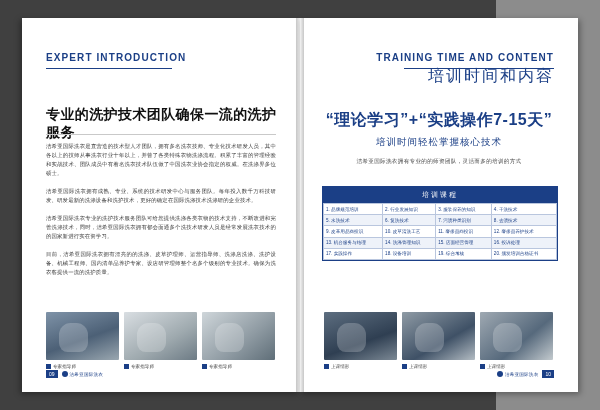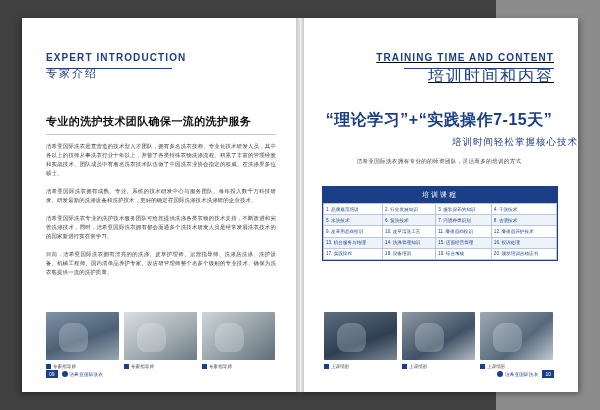--- a/index.html
+++ b/index.html
@@ -9,21 +9,21 @@
   .page.left{left:22px;width:278px;box-shadow:-2px 2px 6px rgba(0,0,0,.35);}
   .page.right{left:300px;width:278px;box-shadow:2px 2px 6px rgba(0,0,0,.35);}
   .gutter{position:absolute;left:296px;top:18px;width:8px;height:374px;
     background:linear-gradient(to right,rgba(0,0,0,.22),rgba(0,0,0,.05),rgba(0,0,0,.22));}
 
   
   .l-head{position:absolute;left:24px;top:34px;}
   .l-head .en{font-size:10px;letter-spacing:1.1px;color:#1b3f86;font-weight:bold;}
   .l-head .cn{font-size:11px;color:#1b3f86;margin-top:3px;letter-spacing:2px;}
   .l-rule{position:absolute;left:24px;top:50px;width:126px;height:1px;background:#1b3f86;}
-  .l-title{position:absolute;left:24px;top:96px;width:232px;font-size:11px;color:#111;
+  .l-title{position:absolute;left:24px;top:88px;width:232px;font-size:14px;color:#111;
     letter-spacing:.4px;font-weight:bold;}
   .l-titlerule{position:absolute;left:24px;top:116px;width:230px;height:1px;background:#c9c9c9;}
   .l-body{position:absolute;left:24px;top:124px;width:230px;}
   .l-body p{margin:0 0 9px 0;font-size:5.4px;line-height:9px;color:#3a3a3a;text-align:justify;
     letter-spacing:.15px;}
 
   
   .photos{position:absolute;left:24px;top:294px;width:230px;display:flex;gap:5px;}
   .ph{width:73px;}
   .ph .img{width:73px;height:48px;border-radius:1px;position:relative;overflow:hidden;}
@@ -41,27 +41,27 @@
   
   .foot{position:absolute;bottom:12px;height:12px;display:flex;align-items:center;gap:4px;}
   .foot.left{left:24px;}
   .foot.right{right:24px;}
   .pgnum{font-size:5px;color:#fff;background:#1b3f86;padding:1px 3px;}
   .flogo{font-size:4.6px;color:#1b3f86;letter-spacing:.2px;}
   .flogo .dot{display:inline-block;width:6px;height:6px;border-radius:50%;background:#1b3f86;
     margin-right:2px;vertical-align:-1px;}
 
   
-  .r-head{position:absolute;right:24px;top:34px;text-align:right;text-decoration:underline;}
+  .r-head{position:absolute;right:24px;top:34px;text-align:right;}
   .r-head .en{font-size:10px;letter-spacing:1.1px;color:#1b3f86;font-weight:bold;}
   .r-head .cn{font-size:16px;color:#1b3f86;margin-top:3px;letter-spacing:2px;}
   .r-rule{position:absolute;right:24px;top:50px;width:150px;height:1px;background:#1b3f86;}
   .r-title{position:absolute;left:0;right:0;top:92px;text-align:center;font-size:16px;
     font-weight:bold;color:#1b3f86;letter-spacing:.5px;}
-  .r-sub{position:absolute;left:0;right:0;top:118px;text-align:right;font-size:9.5px;
+  .r-sub{position:absolute;left:0;right:0;top:118px;text-align:center;font-size:9.5px;
     color:#1b3f86;letter-spacing:1px;}
   .r-desc{position:absolute;left:0;right:0;top:140px;text-align:center;font-size:5.6px;
     color:#444;letter-spacing:.3px;}
 
   .course{position:absolute;left:22px;top:168px;width:234px;border:1px solid #1b3f86;}
   .course .hdr{background:#1b3f86;color:#fff;font-size:7px;text-align:center;padding:3px 0;
     letter-spacing:2px;}
   .course table{width:100%;border-collapse:collapse;}
   .course td{font-size:4.6px;color:#1b3f86;padding:2.6px 2px;border:1px solid #b9c6de;
     white-space:nowrap;}
@@ -70,21 +70,20 @@
   .r-photos{position:absolute;left:24px;top:294px;width:230px;display:flex;gap:5px;}
 </style>
 </head>
 <body>
 
 <div class="spread">
 
   <div class="page left">
     <div class="l-head">
       <div class="en">EXPERT INTRODUCTION</div>
-      <div class="cn">专家介绍</div>
     </div>
     <div class="l-rule"></div>
 
     <div class="l-title">专业的洗护技术团队确保一流的洗护服务</div>
     <div class="l-titlerule"></div>
 
     <div class="l-body">
       <p>洁希亚国际洗衣是直营造的技术型人才团队，拥有多名洗衣技师、专业化技术研发人员，其中各以上的技师从事洗衣行业十年以上，并曾了各类特殊衣物洗涤流程。积累了丰富的管理经验和实战技术、团队成员中有着名洗衣技术队伍做了中国洗衣业协会指定的权威。在洗涤界多位硕士。</p>
       <p>洁希亚国际洗衣拥有成熟、专业、系统的技术研发中心与服务团队。每年投入数千万科技研发、研发最新的洗涤设备和洗护技术，更好的确定在国际洗涤技术洗涤研的企业技术。</p>
       <p>洁希亚国际洗衣专业的洗护技术服务团队可给您提供洗涤各类衣物的技术支持，不断改进和完善洗涤技术，同时，洁希亚国际洗衣拥有都会面通多个洗技术研发人员是经常发展洗衣技术的的国家新进行实在资学习。</p>

